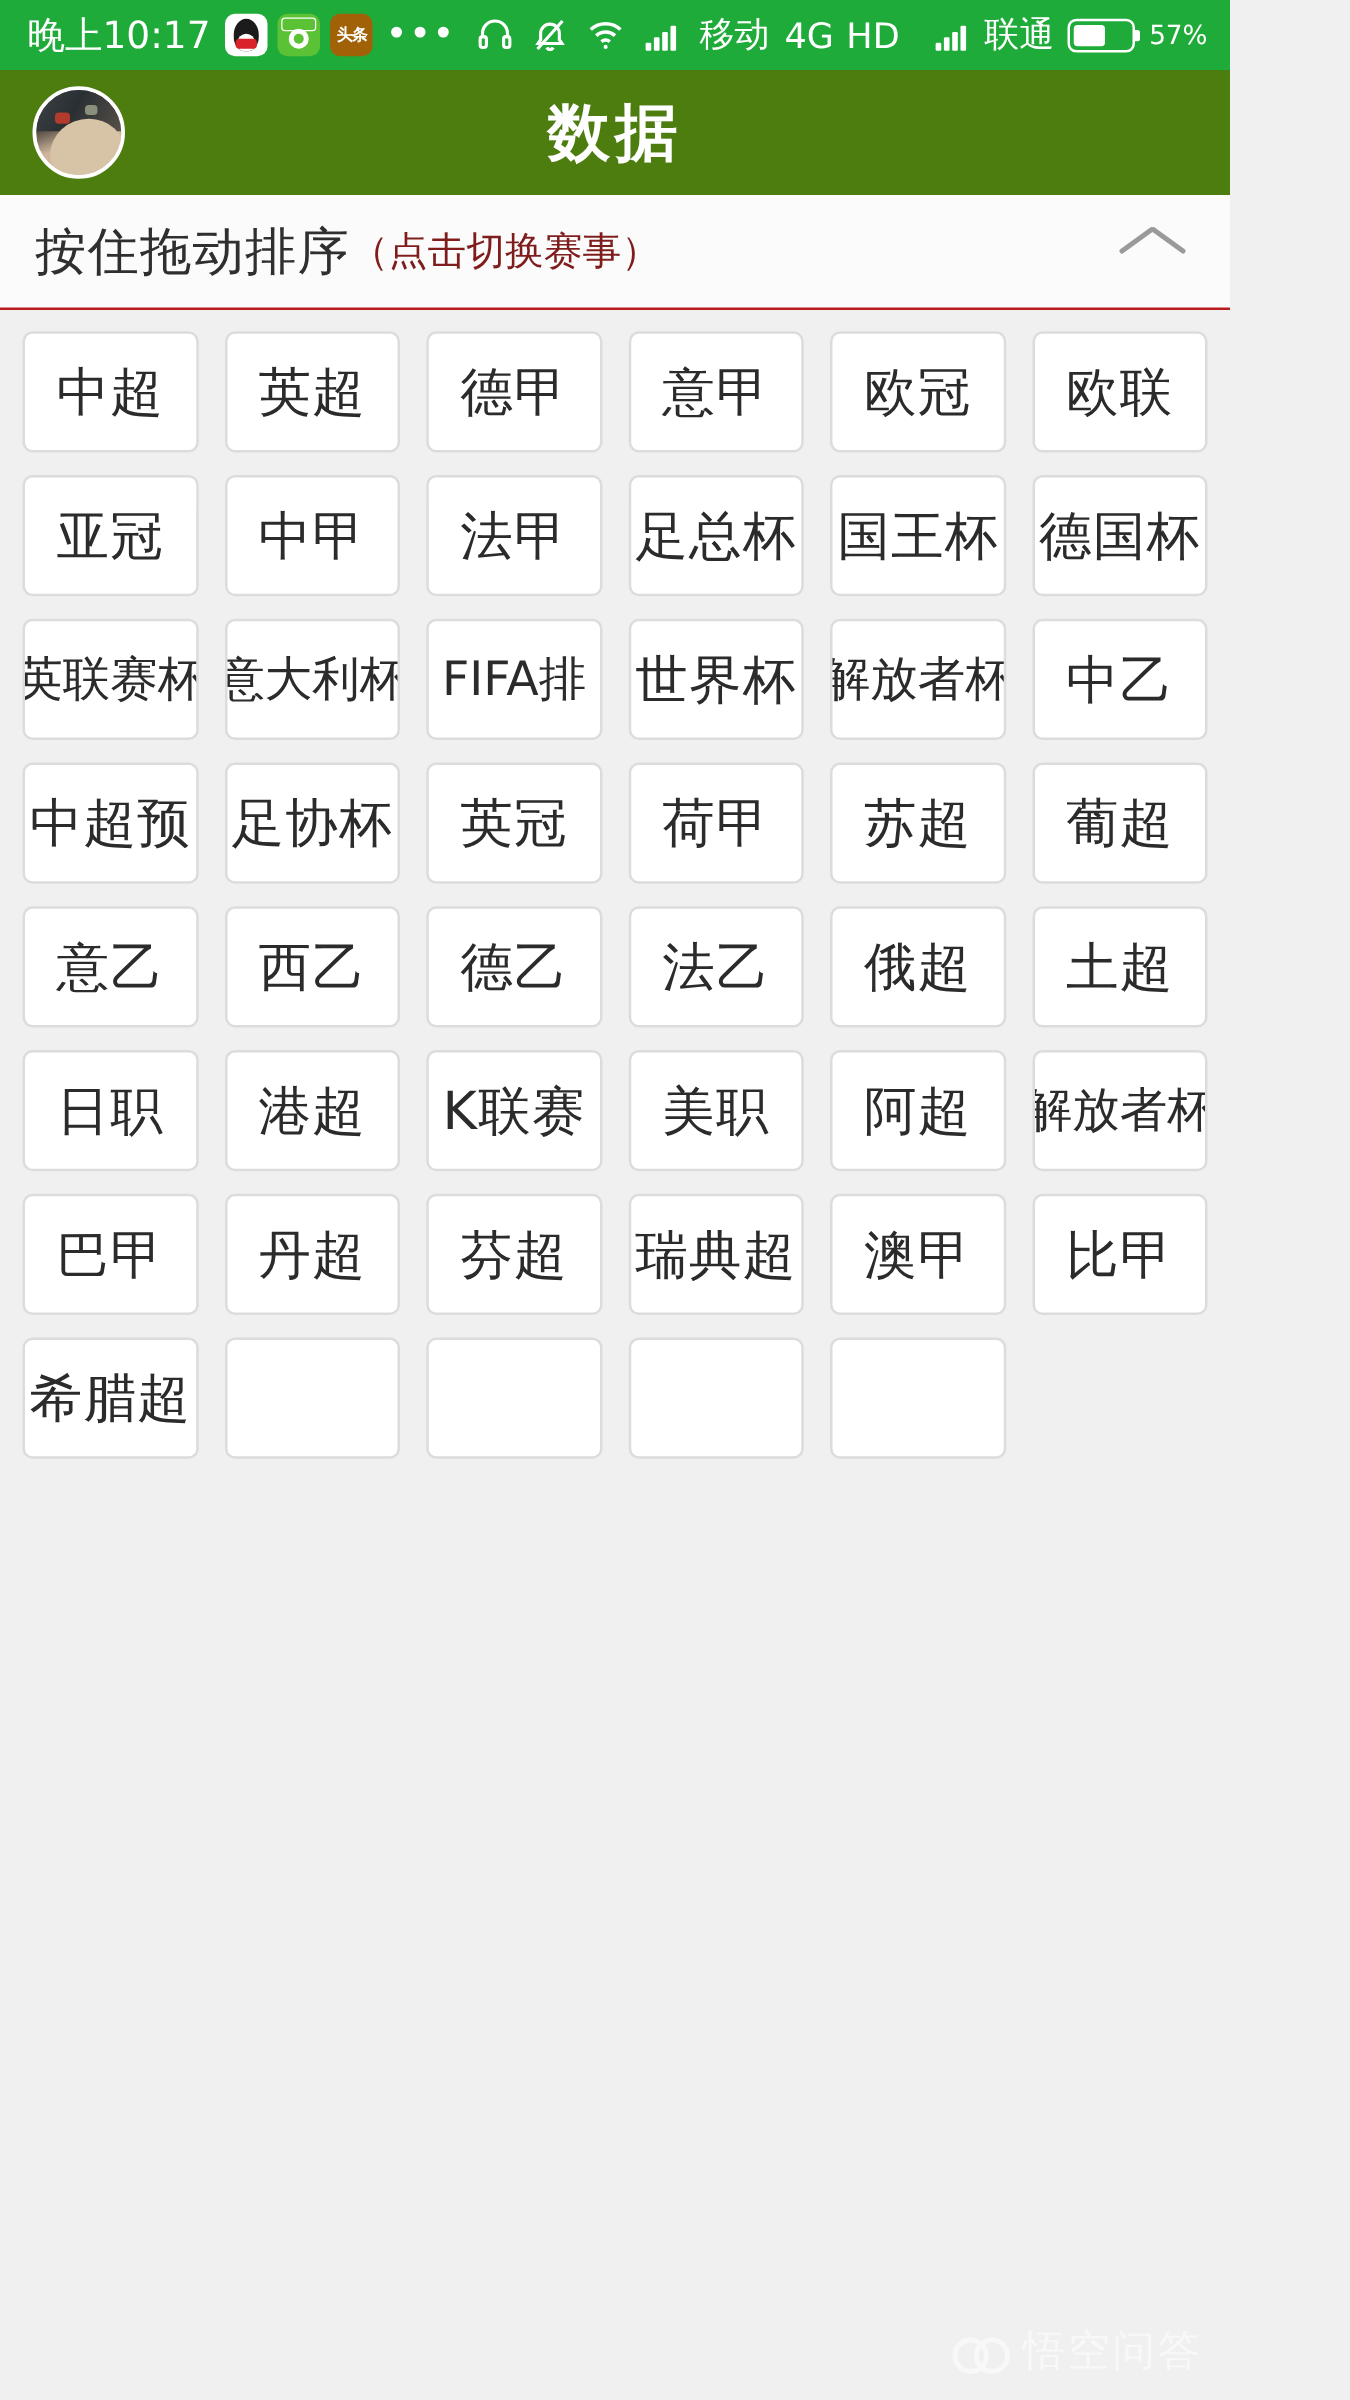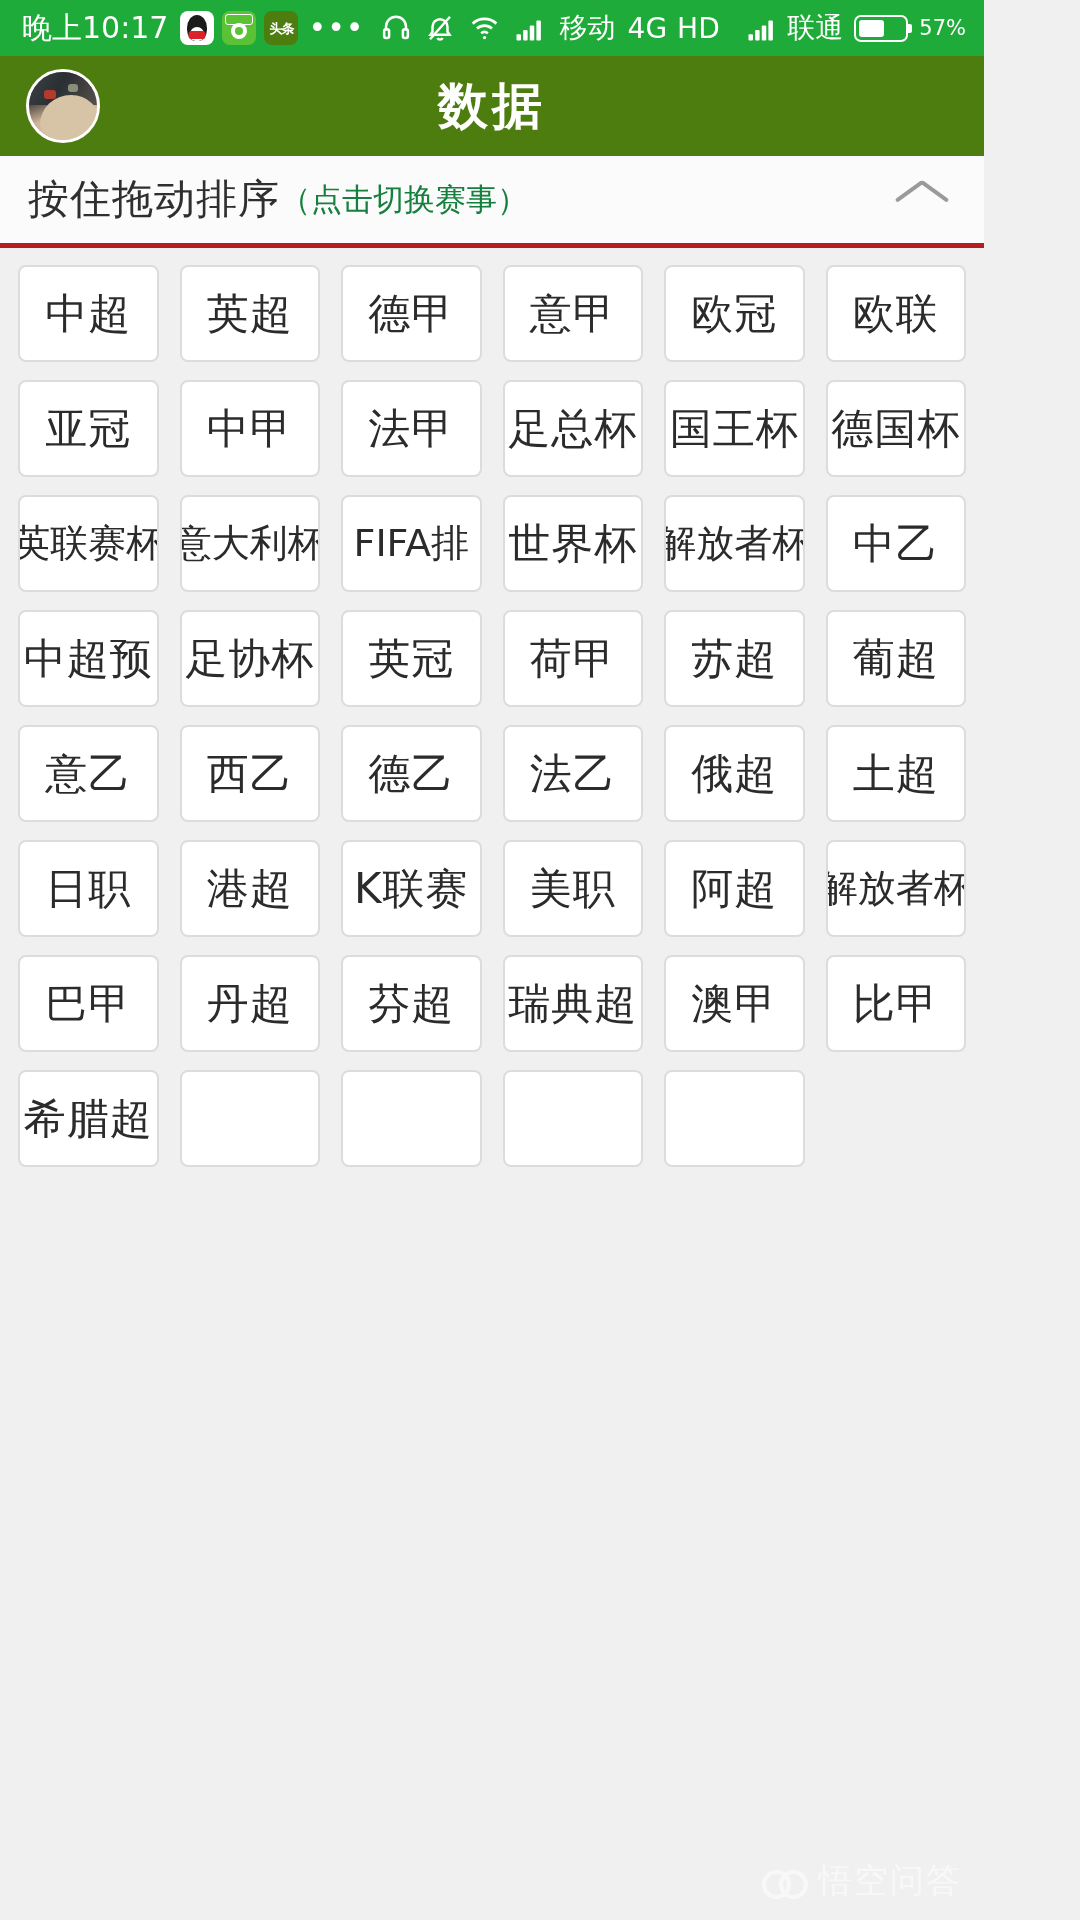--- a/index.html
+++ b/index.html
@@ -94,21 +94,21 @@
     background: #5bc236;
     border-radius: 50%;
   }
   .ball-top {
     position: absolute;
     top: 3px; left: 3px; right: 3px;
     height: 11px;
     border: 1.5px solid #ffffff;
     border-radius: 3px;
   }
-  .badge-tt { background: #4d7c0f; justify-content: center; }
+  .badge-tt { background: #a16207; justify-content: center; }
   .tt-text {
     color: #ffffff;
     font-size: 13px;
     font-weight: bold;
     line-height: 1;
     letter-spacing: -1px;
   }
   .status-dots {
     margin-left: 10px;
     color: #ffffff;
@@ -207,31 +207,31 @@
     letter-spacing: 4px;
   }
 
   
   .section-header {
     height: 92px;
     background: #fbfbfb;
     display: flex;
     align-items: center;
     padding: 0 36px 0 28px;
-    border-bottom: 5px solid #b91c1c;
+    border-bottom: 2px solid #b91c1c;
     justify-content: flex-end;
   }
   .sh-main {
     font-size: 41px;
     color: #2f2f2f;
     letter-spacing: 1px;
   }
   .sh-sub {
     font-size: 31px;
-    color: #15803d;
+    color: #7f1d1d;
     letter-spacing: 0px;
   }
   .chevron {
     margin-left: auto;
     width: 52px; height: 30px;
     position: relative;
   }
   .chevron::before, .chevron::after {
     content: "";
     position: absolute;

